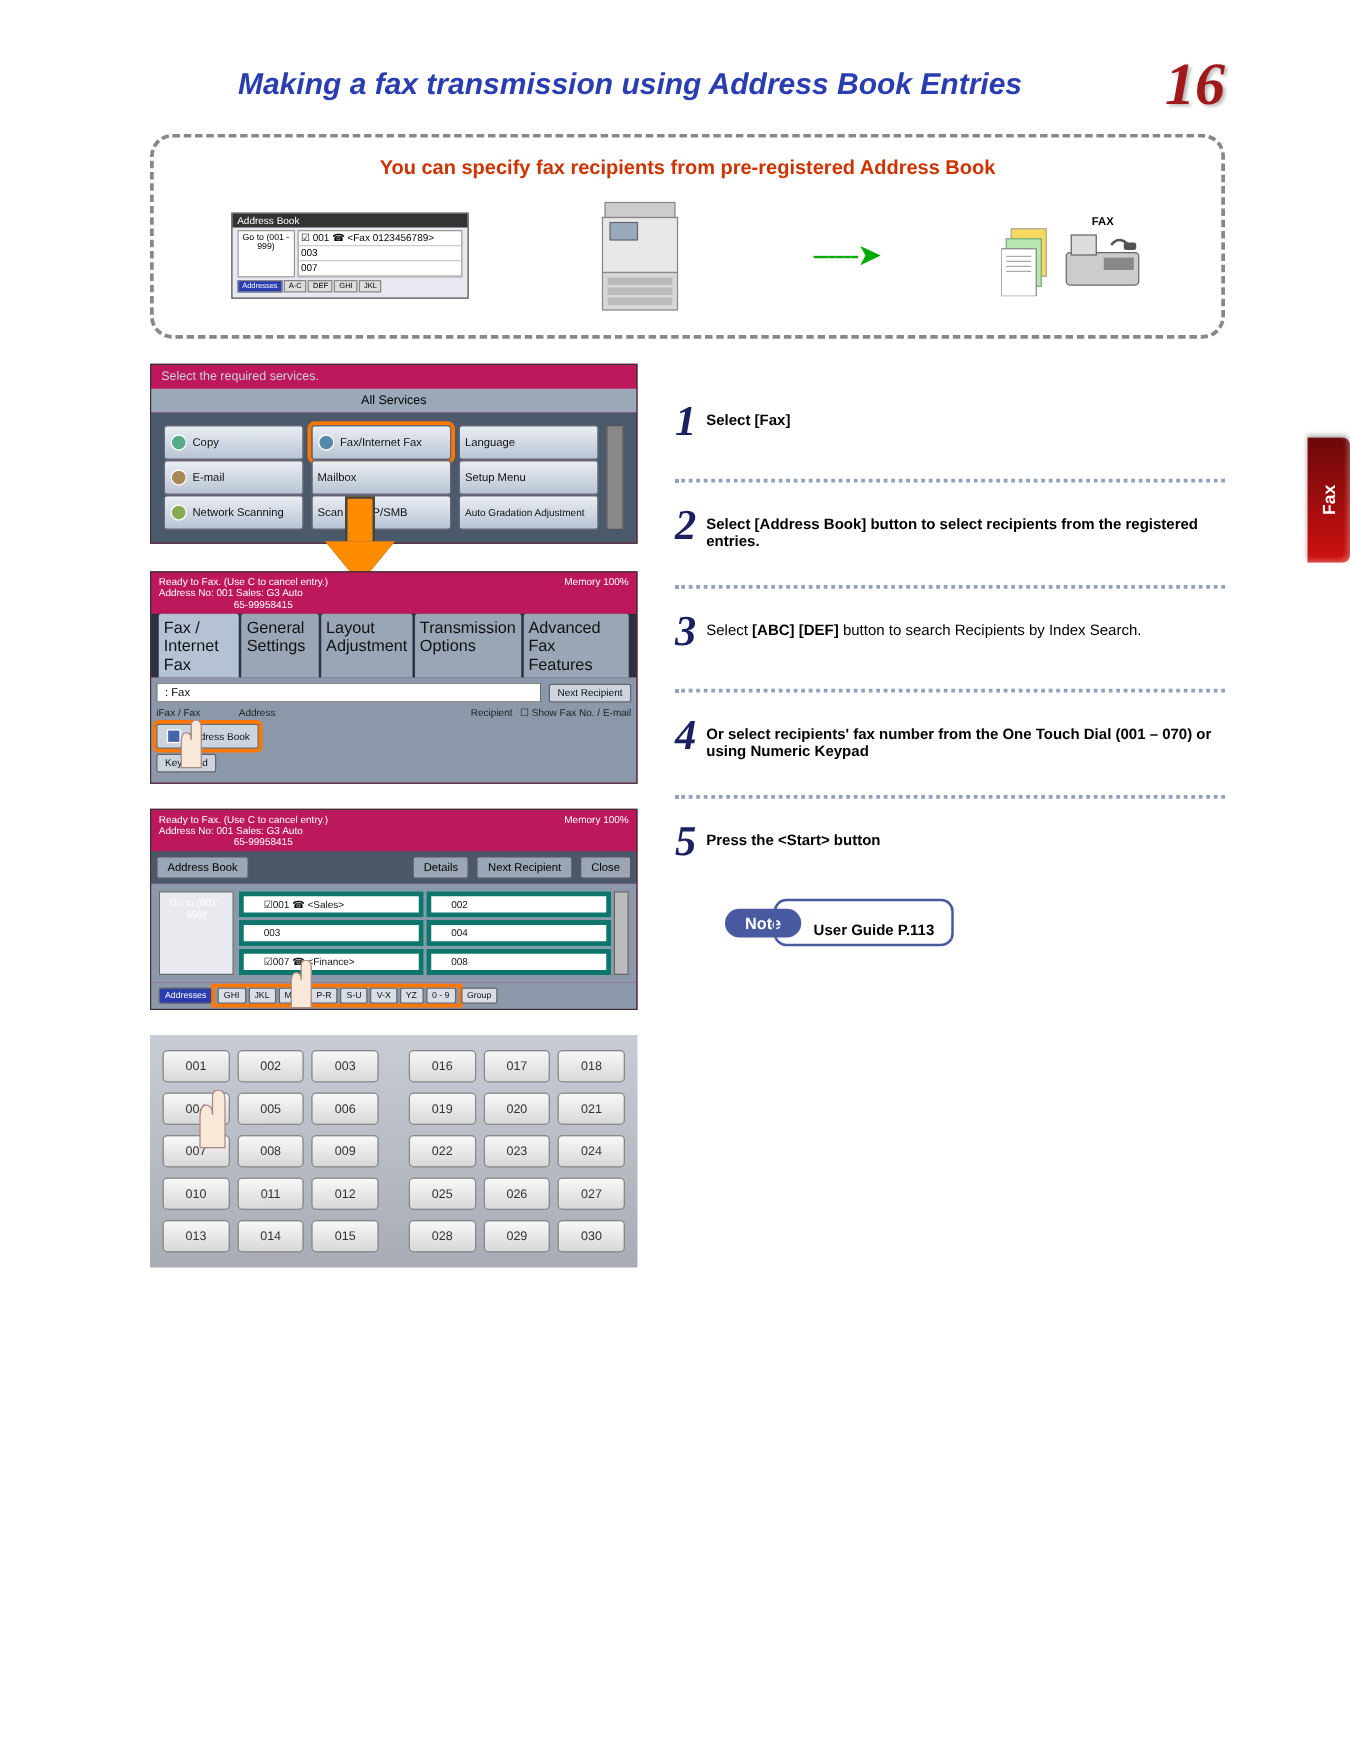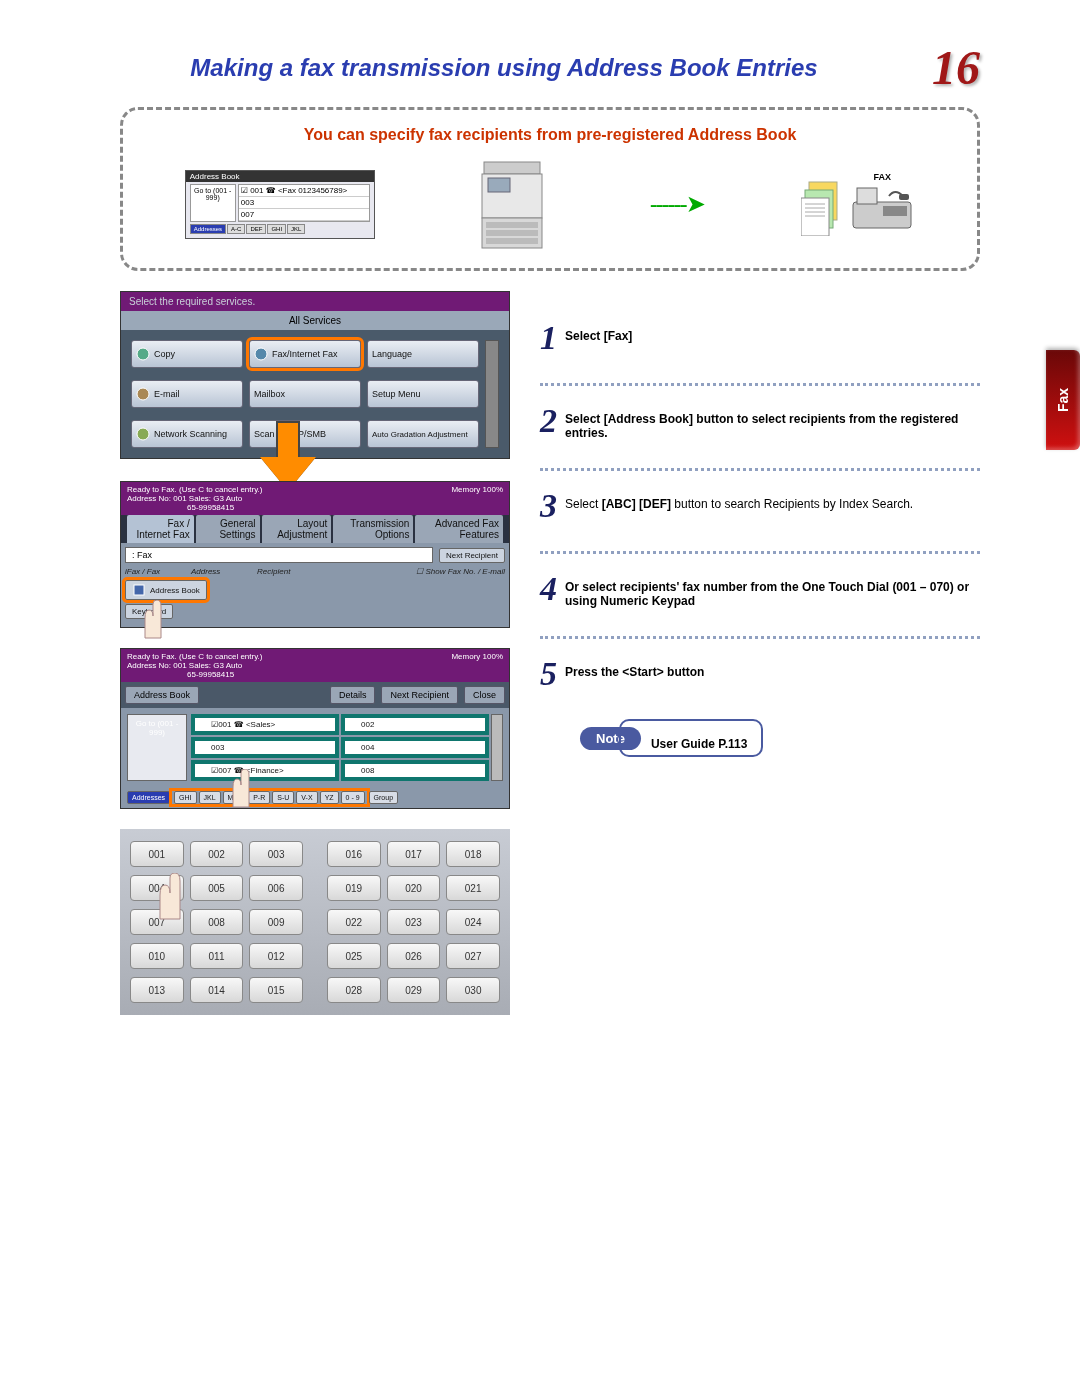--- a/index.html
+++ b/index.html
@@ -27,37 +27,37 @@
 .mini-tab.active { background: #2a3db0; color: #fff; }
 .copier { width: 80px; height: 100px; }
 .arrow-dash { color: #0a0; font-size: 24px; letter-spacing: -2px; }
 
 
 .content { display: flex; gap: 30px; margin-top: 20px; position: relative; }
 .left-col { width: 390px; }
 .right-col { flex: 1; padding-top: 30px; }
 
 
-.screen { background: #701a75; border: 1px solid #333; margin-bottom: 20px; color: #fff; font-size: 10px; }
+.screen { background: #be185d; border: 1px solid #333; margin-bottom: 20px; color: #fff; font-size: 10px; }
 .screen-header { padding: 4px 8px; color: #c8d0d8; }
 .svc-row { background: #9aa8b8; padding: 4px 6px; color: #000; text-align: center; }
-.svc-grid { display: grid; grid-template-columns: repeat(3, 1fr) 14px; gap: 12px 6px; padding: 10px; background: #4a5a6a; }
+.svc-grid { display: grid; grid-template-columns: repeat(3, 1fr) 14px; gap: 0 6px; padding: 10px; background: #4a5a6a; }
 .svc-btn { background: linear-gradient(#eaeef4, #b8c4d4); border: 1px solid #667; border-radius: 3px; padding: 6px 4px; display: flex; align-items: center; gap: 4px; font-size: 9px; color: #111; }
 .svc-btn .svc-icon { width: 14px; height: 14px; }
 .svc-btn.highlight { outline: 3px solid #ff7700; }
 .svc-scroll { grid-row: 1 / span 3; grid-column: 4; background: #888; border: 1px solid #555; }
 
 
 .orange-arrow { position: relative; margin: -8px auto -8px 150px; width: 0; height: 0; }
 .orange-arrow::before { content: ""; position: absolute; left: 6px; top: -50px; width: 20px; height: 40px; background: #ff8c00; border: 2px solid #444; }
 .orange-arrow::after { content: ""; position: absolute; left: -10px; top: -14px; width: 0; height: 0; border-left: 28px solid transparent; border-right: 28px solid transparent; border-top: 34px solid #ff8c00; filter: drop-shadow(0 0 0 #444); }
 
 
 .fax-tabs { display: flex; gap: 2px; background: #2a3140; padding: 0 6px; }
-.fax-tab { background: #9aa6b6; color: #111; font-size: 10px; padding: 3px 4px; border-radius: 2px 2px 0 0; text-align: right; }
+.fax-tab { background: #9aa6b6; color: #111; font-size: 13px; padding: 3px 4px; border-radius: 2px 2px 0 0; text-align: left; }
 .fax-tab.first { background: #b4c2d4; }
 .fax-entry-area { background: #8a98aa; padding: 4px; }
 .fax-row { display: flex; gap: 6px; align-items: center; margin-bottom: 4px; }
 .fax-field { flex: 1; background: #fff; border: 1px solid #666; padding: 2px 6px; color: #000; font-size: 9px; }
 .fax-btn { background: #ccd4e0; border: 1px solid #666; border-radius: 2px; padding: 2px 6px; font-size: 8px; color: #111; }
 .addrbook-btn { outline: 3px solid #ff7700; }
 .finger { position: absolute; width: 30px; height: 40px; }
 
 
 .ab-top { display: flex; gap: 6px; background: #4a5868; padding: 4px; }
@@ -235,24 +235,24 @@
           <div class="fax-tab">General Settings</div>
           <div class="fax-tab">Layout Adjustment</div>
           <div class="fax-tab">Transmission Options</div>
           <div class="fax-tab">Advanced Fax Features</div>
         </div>
         <div class="fax-entry-area">
           <div class="fax-row">
             <div class="fax-field">: Fax</div>
             <div class="fax-btn">Next Recipient</div>
           </div>
-          <div class="fax-row" style="font-size:8px;color:#222;font-style:italic;">
+          <div class="fax-row" style="font-size:8px;color:#222;">
             <span style="width:60px;">iFax / Fax</span>
             <span style="width:60px;">Address</span>
-            <span style="flex:1;">Recipient</span>
+            <span style="flex:1;text-align:right;">Recipient</span>
             <span style="font-size:8px;">☐ <span>Show Fax No. / E-mail</span></span>
           </div>
           <div class="fax-row">
             <div class="fax-btn addrbook-btn" style="display:flex;align-items:center;gap:4px;">
               <svg width="14" height="14">
                   <rect x="2" y="2" width="10" height="10" fill="#46a" stroke="#fff"></rect>
                 </svg>
               <span>Address Book</span>
             </div>
           </div>

